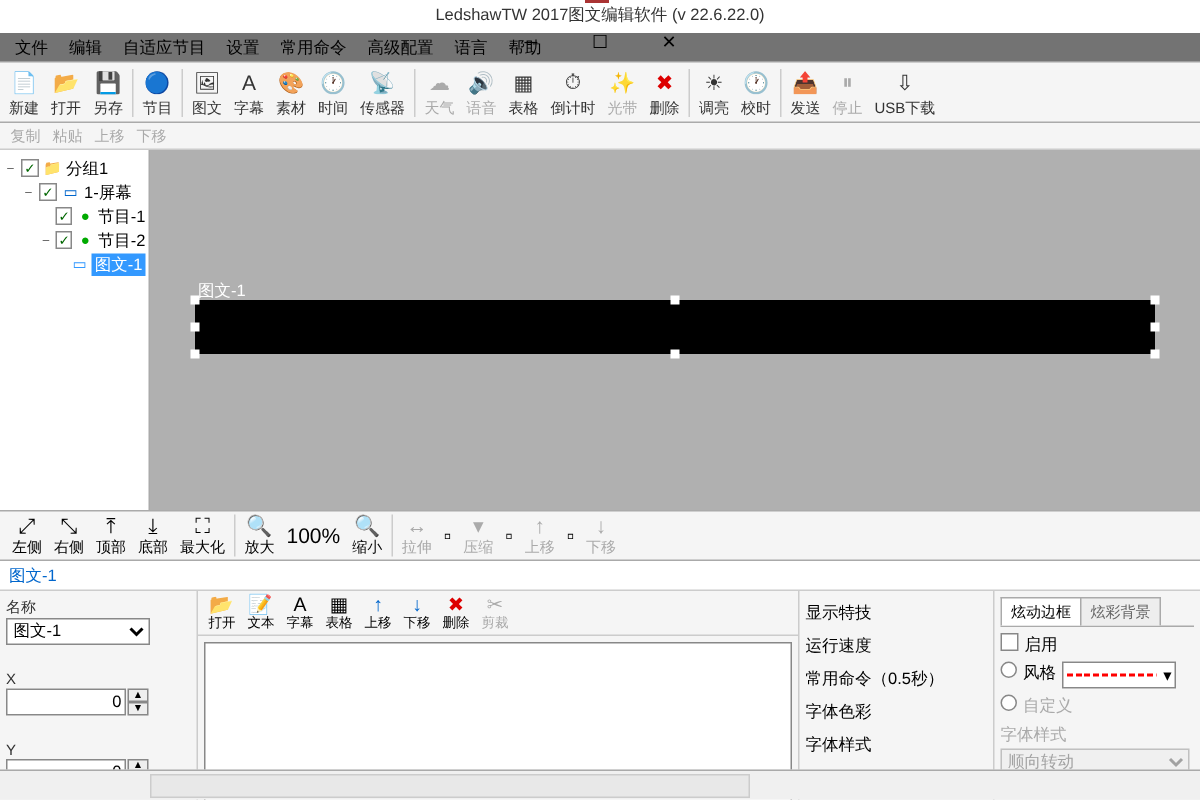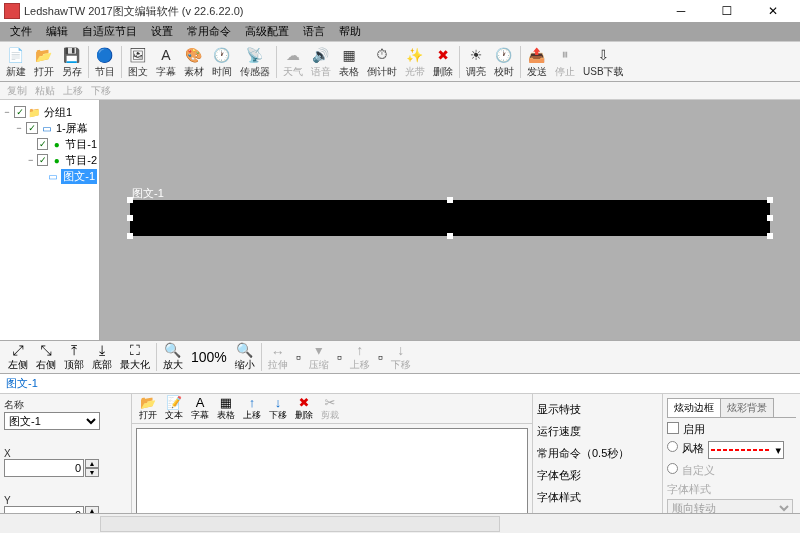--- a/index.html
+++ b/index.html
@@ -1,22 +1,22 @@
 <!DOCTYPE html>
 <html><head>
 <meta charset="utf-8">
 <style>
 * { margin:0; padding:0; box-sizing:border-box; }
 body { font-family:"Microsoft YaHei","SimSun",sans-serif; font-size:12px; background:#f0f0f0; width:800px; height:533px; overflow:hidden; position:relative; }
-.titlebar { height:22px; background:#fff; display:flex; align-items:center; padding:0 4px; }
+.titlebar { height:22px; background:#fff; display:flex; align-items:center; padding:0 4px;flex-direction:column; }
 .titlebar .icon { width:16px; height:16px; background:#d44; margin-right:4px; border:1px solid #a33; }
 .titlebar .title { flex:1; font-size:11px; color:#333; }
 .winbtns { display:flex; gap:0; }
 .winbtn { width:46px; height:22px; text-align:center; line-height:22px; font-size:12px; cursor:default; }
-.menubar { height:20px; background:#a3a3a3; display:flex; align-items:center; padding:0 4px; gap:2px; border-bottom:1px solid #ccc; }
+.menubar { height:20px; background:#737373; display:flex; align-items:center; padding:0 4px; gap:2px; border-bottom:1px solid #ccc; }
 .menu-item { padding:2px 6px; font-size:11px; }
 .toolbar { height:40px; background:#f5f5f5; border-bottom:1px solid #aaa; display:flex; align-items:center; padding:0 2px; }
 .tb-btn { display:flex; flex-direction:column; align-items:center; padding:2px 4px; font-size:10px; color:#333; min-width:28px; }
 .tb-btn .pic { width:20px; height:20px; display:flex; align-items:center; justify-content:center; font-size:14px; }
 .tb-btn.dis { color:#aaa; }
 .tb-sep { width:1px; height:32px; background:#ccc; margin:0 2px; }
 .secondary-tb { height:18px; background:#f5f5f5; border-bottom:1px solid #ccc; display:flex; align-items:center; padding:0 4px; gap:2px; font-size:10px; color:#aaa; }
 .secondary-tb .sbtn { display:flex; align-items:center; gap:2px; padding:0 3px; }
 .main { display:flex; height:240px; }
 .tree { width:100px; background:#fff; border-right:1px solid #aaa; padding:4px 2px; font-size:11px; overflow:hidden; }

